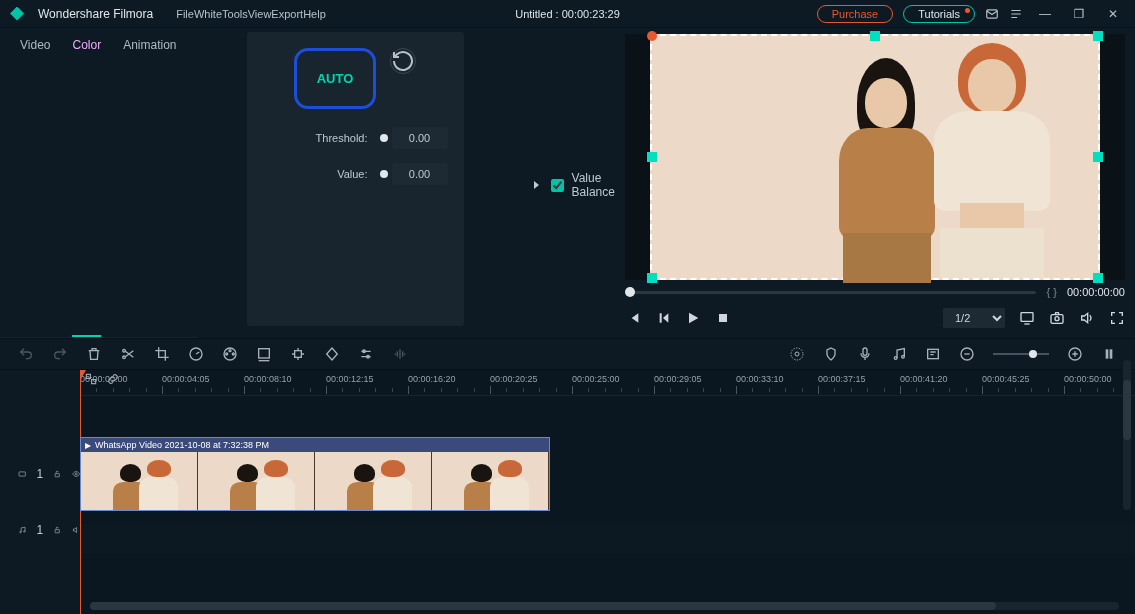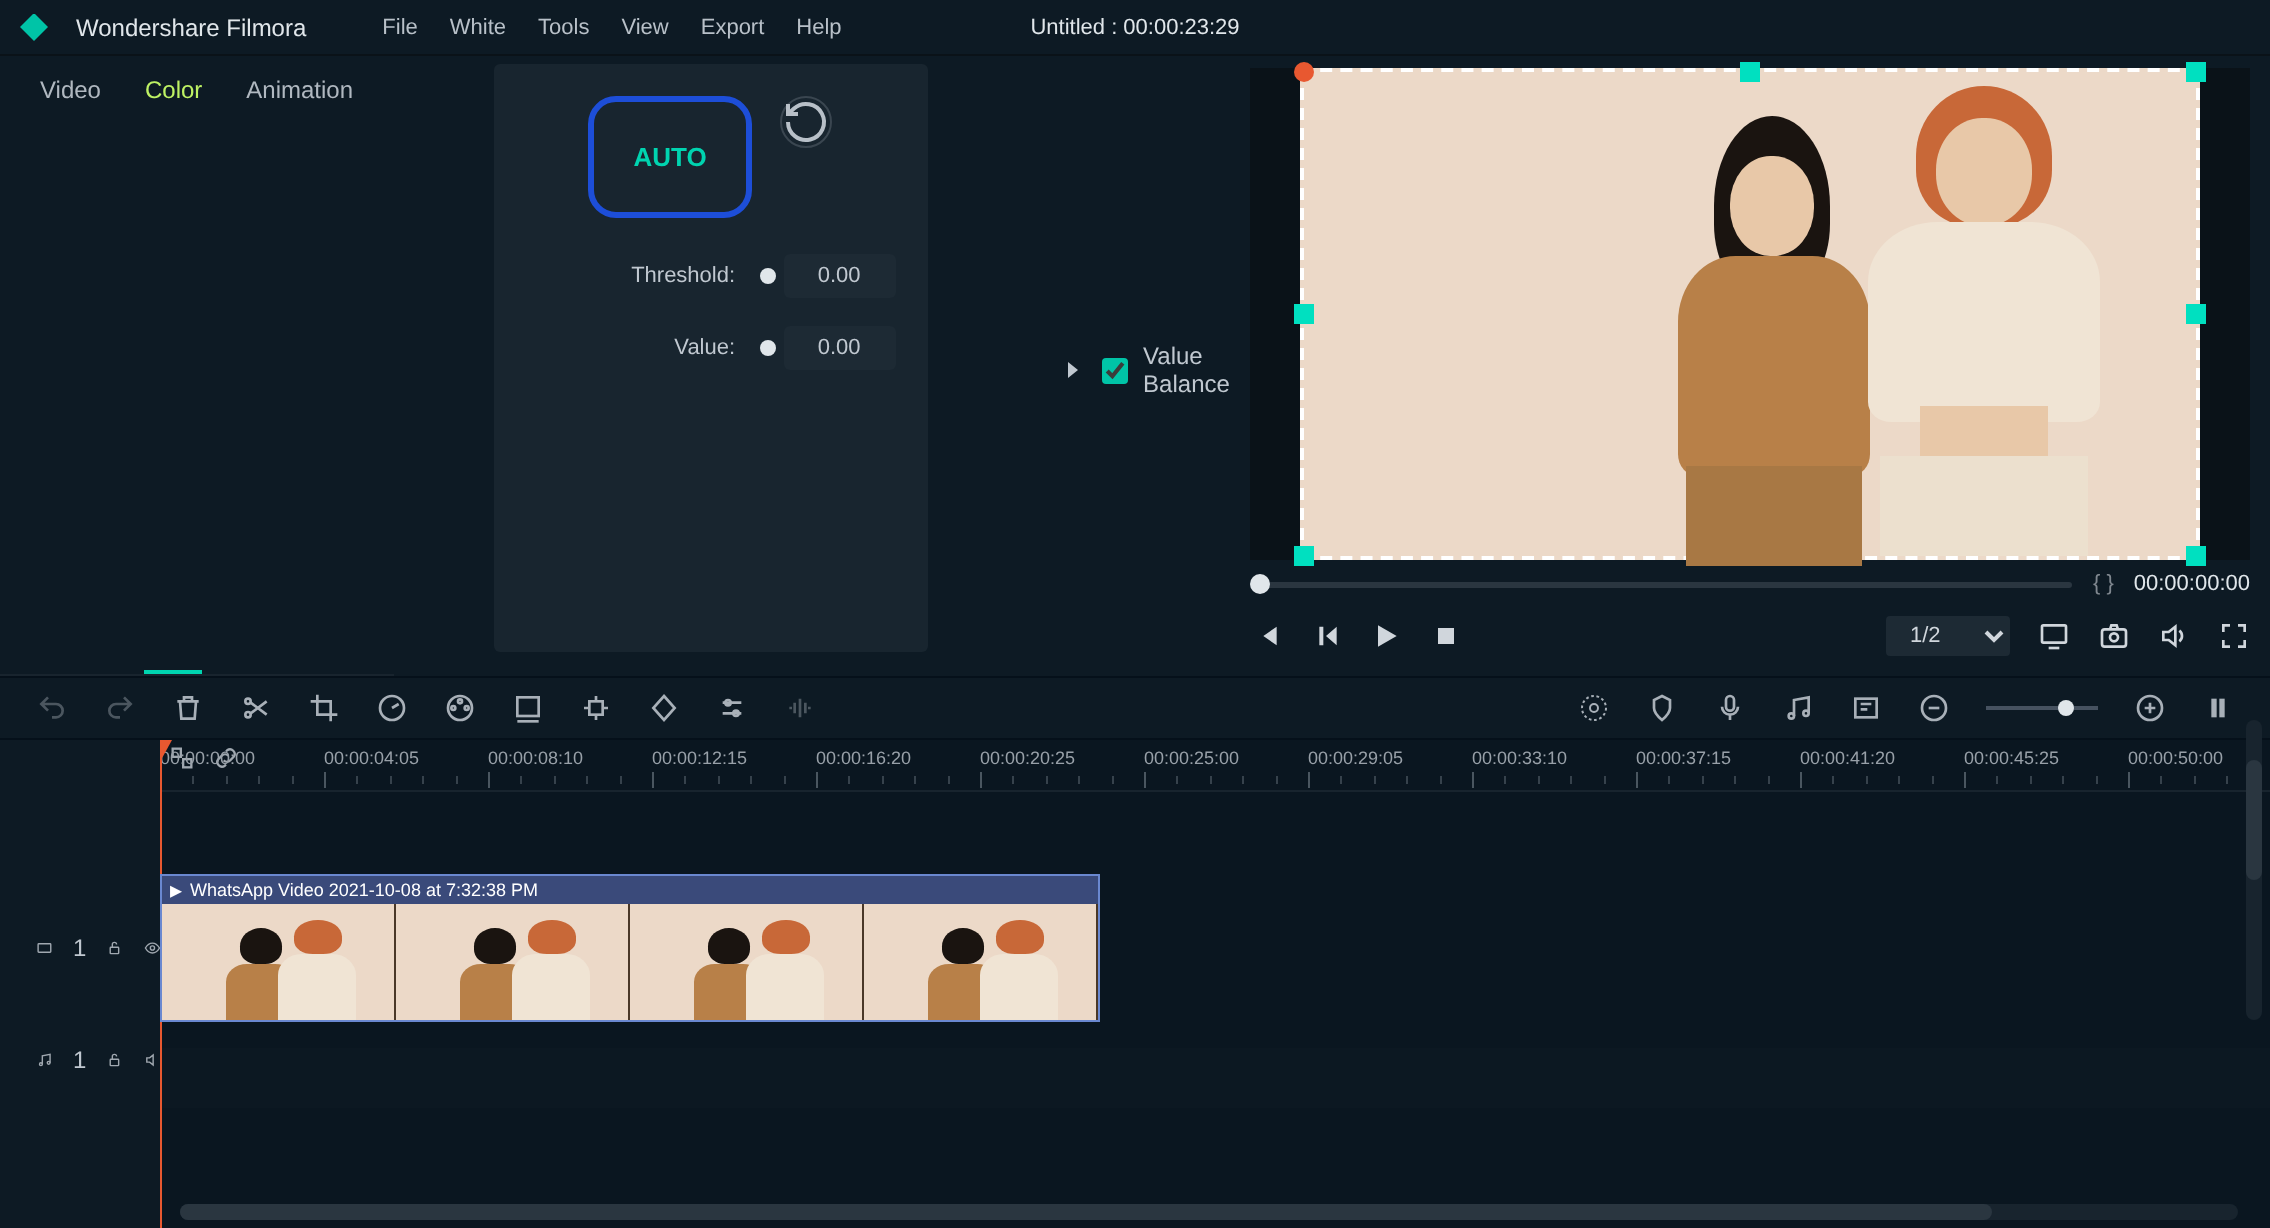--- a/index.html
+++ b/index.html
@@ -2,37 +2,37 @@
 <html><head>
 <meta charset="utf-8">
 <style>
 * { margin: 0; padding: 0; box-sizing: border-box; font-family: -apple-system, "Segoe UI", Arial, sans-serif; }
 body { background: #0a1620; color: #c0c8d0; font-size: 12px; width: 1135px; height: 614px; overflow: hidden; display: flex; flex-direction: column; }
 
 
 .titlebar { height: 28px; background: #0d1a24; display: flex; align-items: center; padding: 0 10px; gap: 14px; border-bottom: 1px solid #0a1218; }
 .logo { width: 14px; height: 14px; background: #00c4a7; clip-path: polygon(50% 0%, 100% 50%, 50% 100%, 0% 50%); }
 .app-name { color: #e0e6ea; font-size: 12px; }
-.menubar { display: flex; gap: 16px; margin-left: 24px; }
+.menubar { display: flex; margin-left: 9px; }
 .menubar span { color: #b8c0c8; font-size: 11px; cursor: pointer; }
 .title-center { position: absolute; left: 50%; transform: translateX(-50%); color: #e0e6ea; font-size: 11px; }
 .title-right { margin-left: auto; display: flex; align-items: center; gap: 10px; }
 .pill { border: 1px solid; border-radius: 12px; padding: 2px 14px; font-size: 11px; cursor: pointer; }
 .pill.purchase { border-color: #e85830; color: #e85830; }
 .pill.tutorials { border-color: #00c4a7; color: #e0e6ea; position: relative; }
 .tutorials::after { content: ""; position: absolute; top: 2px; right: 4px; width: 5px; height: 5px; background: #e85830; border-radius: 50%; }
 .tb-icon { width: 14px; height: 14px; color: #b8c0c8; cursor: pointer; display: flex; align-items: center; justify-content: center; }
 .win-btn { width: 24px; text-align: center; cursor: pointer; color: #b8c0c8; }
 
 
 .top-split { display: flex; height: 310px; }
 .left-panel { width: 615px; background: #0d1a24; display: flex; }
 .tabs { display: flex; gap: 22px; padding: 10px 20px 0; border-bottom: 1px solid #18242e; }
 .tab { color: #b0b8c0; font-size: 12px; padding-bottom: 8px; cursor: pointer; }
-.tab.active { color: #bef264; border-bottom: 2px solid #00d4b0; }
+.tab.active { color: #f0abfc; border-bottom: 2px solid #00d4b0; }
 
 .section-head { display: flex; align-items: center; gap: 8px; padding: 12px 20px 8px; }
 .caret { width: 0; height: 0; border-left: 4px solid transparent; border-right: 4px solid transparent; border-top: 5px solid #c0c8d0; cursor: pointer; }
 .caret.right { border-top: 4px solid transparent; border-bottom: 4px solid transparent; border-left: 5px solid #c0c8d0; }
 .check { width: 13px; height: 13px; accent-color: #00c4a7; }
 
 .inner-box { margin: 4px 50px 12px; background: #18252f; border-radius: 3px; padding: 16px; }
 .btn-row { display: flex; gap: 14px; justify-content: center; margin-bottom: 18px; }
 .auto-btn { border: 3px solid #1d4ed8; color: #00d4b0; border-radius: 14px; padding: 20px 20px; font-size: 13px; font-weight: 600; background: none; cursor: pointer; }
 .round-icon { width: 26px; height: 26px; border: 1px solid #3a4650; border-radius: 50%; display: flex; align-items: center; justify-content: center; cursor: pointer; color: #b8c0c8; }
@@ -135,20 +135,38 @@
   <span class="app-name">Wondershare Filmora</span>
   <div class="menubar">
     <span>File</span>
     <span>White</span>
     <span>Tools</span>
     <span>View</span>
     <span>Export</span>
     <span>Help</span>
   </div>
   <span class="title-center">Untitled : 00:00:23:29</span>
+  <div class="title-right">
+    <span class="pill purchase">Purchase</span>
+    <span class="pill tutorials">Tutorials</span>
+    <span class="tb-icon">
+        <svg viewBox="0 0 24 24" fill="none" stroke="currentColor" stroke-width="2">
+          <rect x="3" y="5" width="18" height="14" rx="2"></rect>
+          <path d="M3 7l9 6 9-6"></path>
+        </svg>
+      </span>
+    <span class="tb-icon">
+        <svg viewBox="0 0 24 24" fill="none" stroke="currentColor" stroke-width="2">
+          <path d="M4 6h16M4 12h16M4 18h10"></path>
+        </svg>
+      </span>
+    <span class="win-btn">—</span>
+    <span class="win-btn">❐</span>
+    <span class="win-btn">✕</span>
+  </div>
 </div>
 
 <div class="top-split">
   <div class="left-panel">
     <div class="tabs">
       <div class="tab">Video</div>
       <div class="tab active">Color</div>
       <div class="tab">Animation</div>
     </div>
 

